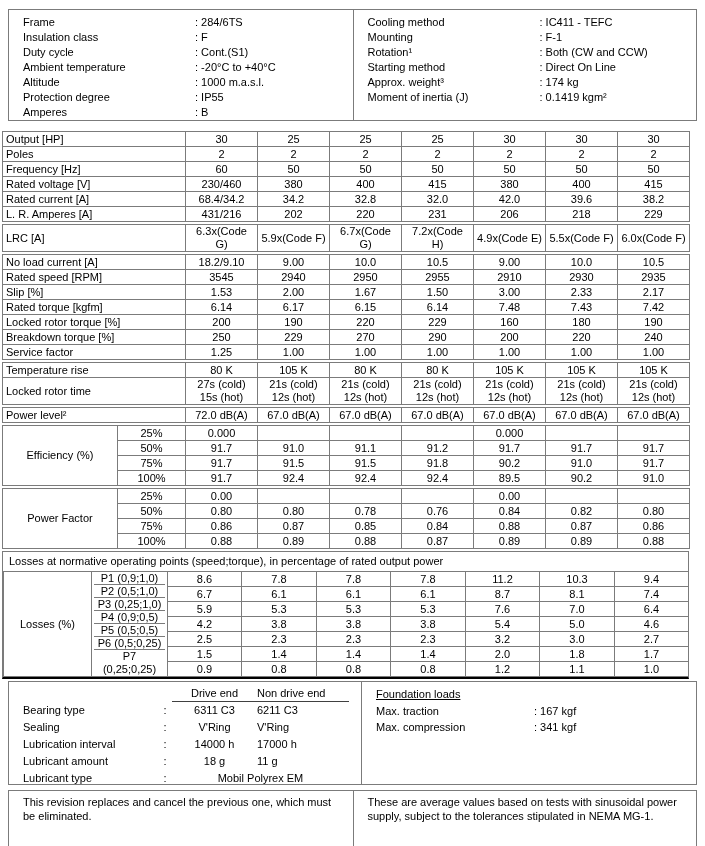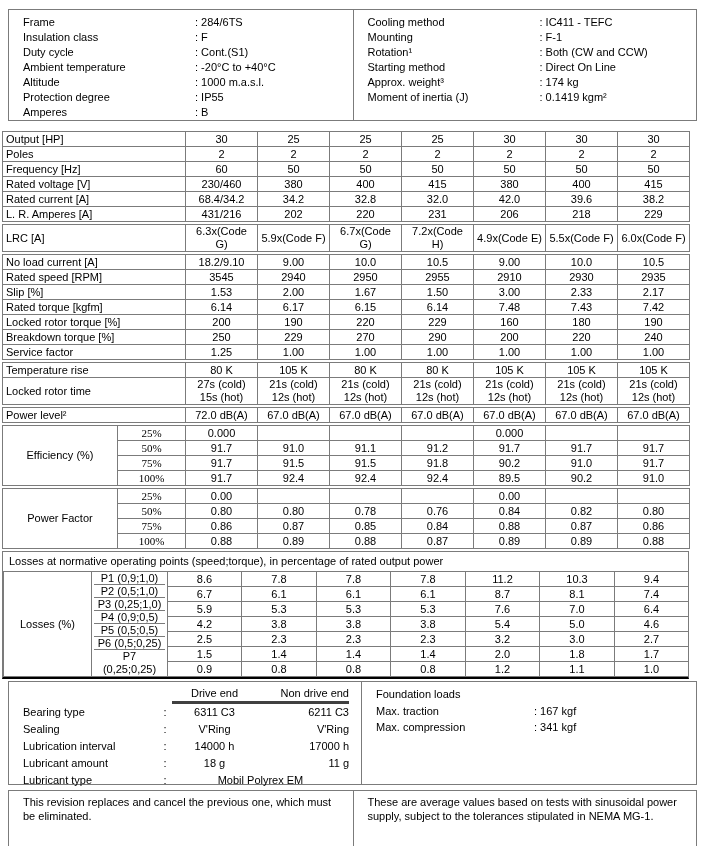--- a/index.html
+++ b/index.html
@@ -28,21 +28,21 @@
     margin:0 0 2px 2px;width:687px;
   }
   table.grid td{
     border:1px solid #7b7b7b;
     height:14px;line-height:13px;
     padding:0 3px;overflow:hidden;
     vertical-align:middle;box-sizing:content-box;
   }
   td.lbl{text-align:left;}
   td.val{text-align:center;white-space:pre-line;}
-  td.load{text-align:center;font-family:Liberation Serif, serif;}
+  td.load{text-align:center;}
   td.side-lbl{text-align:center;}
 
   
   .losses-box{
     width:687px;margin:1px 0 0 2px;box-sizing:border-box;
     border:1px solid #7b7b7b;border-bottom:2px solid #000;background:#fff;
   }
   .losses-header{padding:2px 4px 3px 6px;line-height:14px;}
   table.losses{border-collapse:collapse;table-layout:fixed;width:100%;}
   table.losses td{
@@ -56,26 +56,26 @@
     height:12px;line-height:12px;text-align:center;overflow:hidden;
   }
   .p-item.tall{height:26px;line-height:13px;border-bottom:none;white-space:pre-line;}
   td.loss-lbl{text-align:center;border-bottom:1px solid #7b7b7b;}
 
   
   .brg-row{display:flex;line-height:17px;}
   .brg-label{width:135px;flex:none;}
   .brg-colon{width:14px;flex:none;text-align:center;}
   .brg-de{width:85px;flex:none;text-align:center;}
-  .brg-nde{width:92px;flex:none;text-align:right;}
+  .brg-nde{width:92px;flex:none;text-align:left;}
   .brg-span{width:177px;flex:none;text-align:center;}
-  .brg-underline{border-bottom:3px solid #404040;line-height:16px;}
+  .brg-underline{border-bottom:1px solid #404040;line-height:16px;}
   .fnd-row{display:flex;line-height:16px;}
   .fnd-label{width:158px;flex:none;}
-  .fnd-title{line-height:18px;}
+  .fnd-title{line-height:18px;text-decoration:underline;}
 
   .footer-text{line-height:14px;margin:0;}
   .spacer{height:9px;}
   .gap2{height:2px;}
 </style>
 </head>
 <body>
 
 <div class="sheet">
   <div class="spacer"></div>

